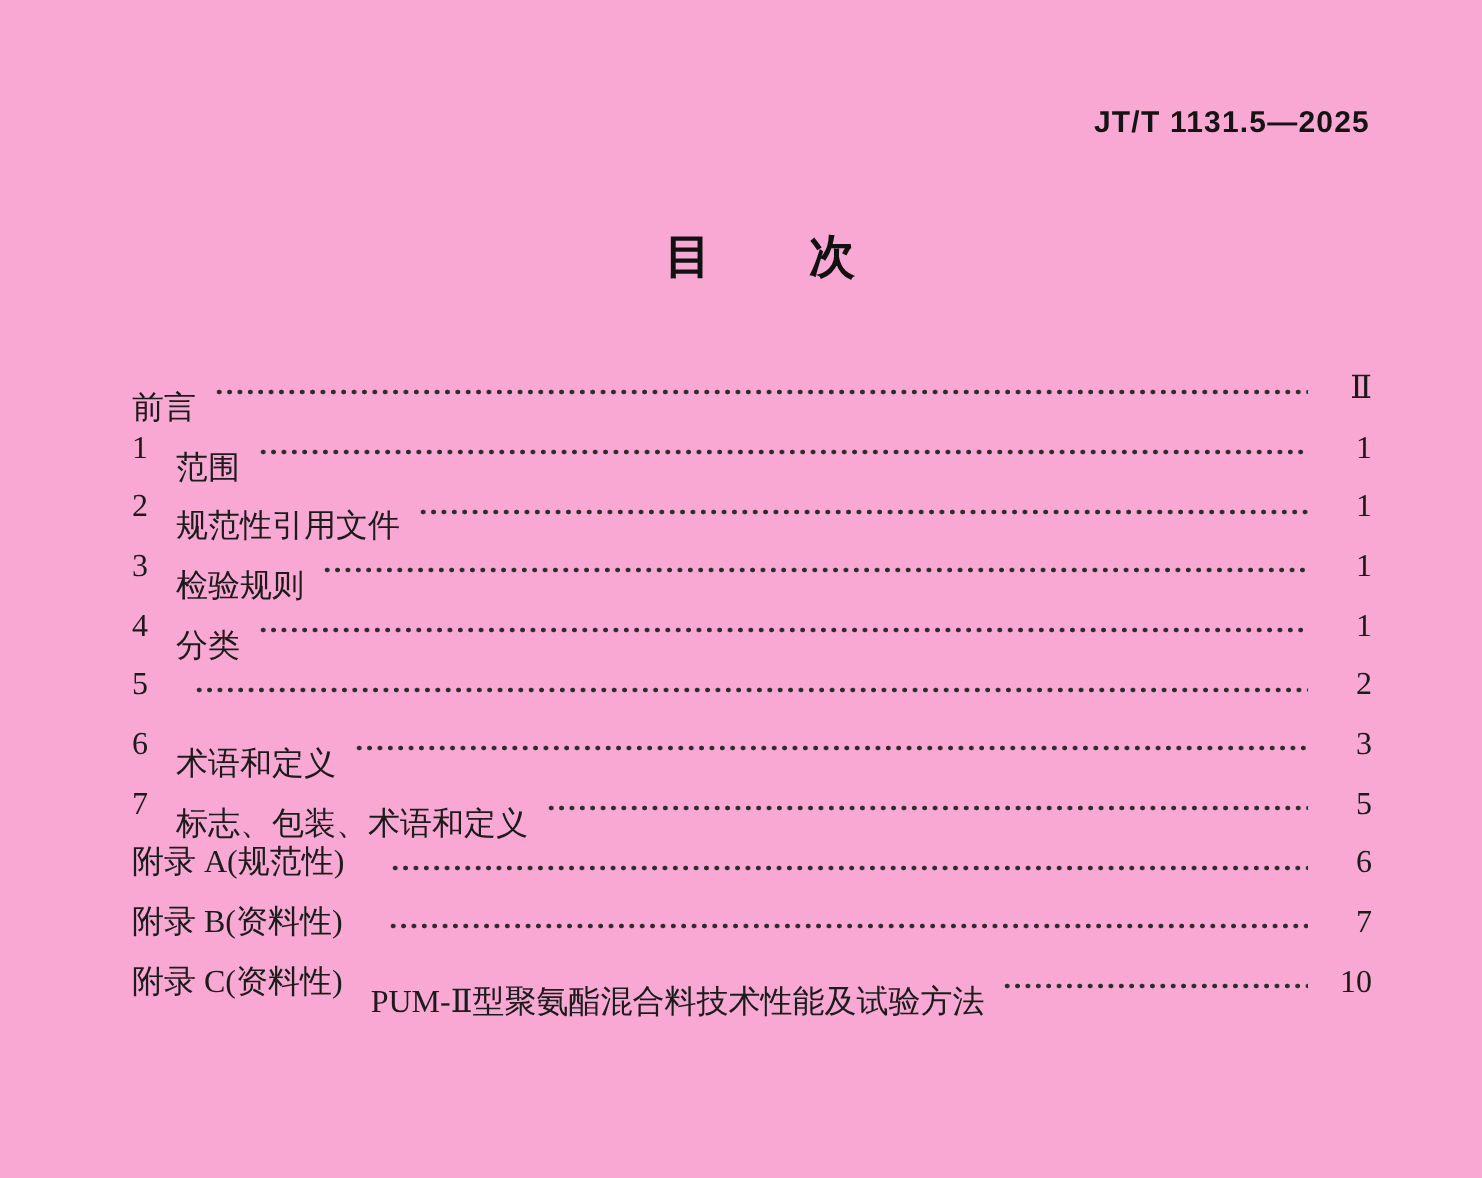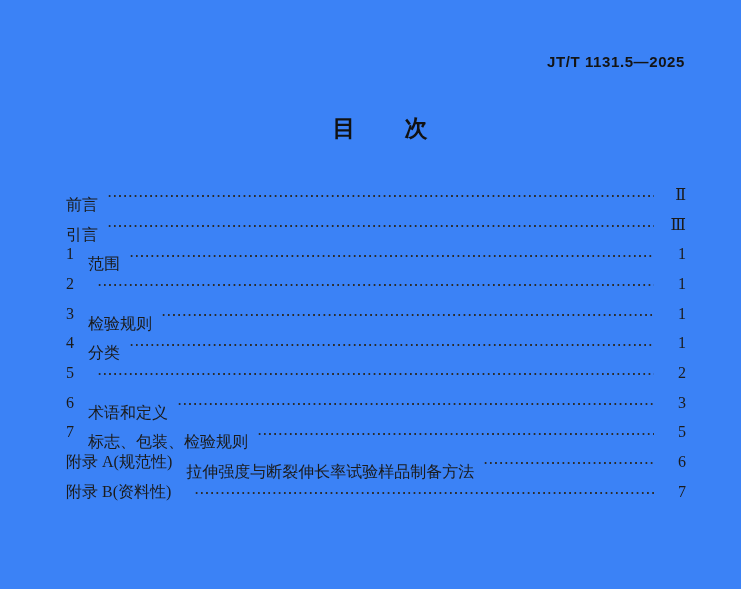--- a/index.html
+++ b/index.html
@@ -4,21 +4,21 @@
 <style>
   html, body {
     margin: 0;
     padding: 0;
     background: #e9e9e9;
   }
   .page {
     position: relative;
     width: 741px;
     height: 589px;
-    background: #3b82f6;
+    background: #f9a8d4;
     overflow: hidden;
     color: #1b1b1b;
     font-family: "Liberation Serif", "DejaVu Serif", serif;
   }
   .doc-number {
     position: absolute;
     top: 53px;
     right: 56px;
     font-family: "Liberation Sans", "DejaVu Sans", sans-serif;
     font-size: 15px;
@@ -88,36 +88,31 @@
 
   <div class="toc">
 
     <div class="toc-row">
       <span class="toc-prefix"></span>
       <span class="toc-label">前言</span>
       <span class="dot-leader"></span>
       <span class="toc-page">Ⅱ</span>
     </div>
 
-    <div class="toc-row">
-      <span class="toc-prefix"></span>
-      <span class="toc-label">引言</span>
-      <span class="dot-leader"></span>
-      <span class="toc-page">Ⅲ</span>
-    </div>
 
     <div class="toc-row">
       <span class="toc-prefix">1</span>
       <span class="toc-label">范围</span>
       <span class="dot-leader"></span>
       <span class="toc-page">1</span>
     </div>
 
     <div class="toc-row">
       <span class="toc-prefix">2</span>
+      <span class="toc-label">规范性引用文件</span>
       <span class="dot-leader"></span>
       <span class="toc-page">1</span>
     </div>
 
     <div class="toc-row">
       <span class="toc-prefix">3</span>
       <span class="toc-label">检验规则</span>
       <span class="dot-leader"></span>
       <span class="toc-page">1</span>
     </div>
@@ -137,33 +132,38 @@
 
     <div class="toc-row">
       <span class="toc-prefix">6</span>
       <span class="toc-label">术语和定义</span>
       <span class="dot-leader"></span>
       <span class="toc-page">3</span>
     </div>
 
     <div class="toc-row">
       <span class="toc-prefix">7</span>
-      <span class="toc-label">标志、包装、检验规则</span>
+      <span class="toc-label">标志、包装、术语和定义</span>
       <span class="dot-leader"></span>
       <span class="toc-page">5</span>
     </div>
 
     <div class="toc-row">
       <span class="toc-prefix">附录 A(规范性)</span>
-      <span class="toc-label">拉伸强度与断裂伸长率试验样品制备方法</span>
       <span class="dot-leader"></span>
       <span class="toc-page">6</span>
     </div>
 
     <div class="toc-row">
       <span class="toc-prefix">附录 B(资料性)</span>
       <span class="dot-leader"></span>
       <span class="toc-page">7</span>
     </div>
 
+    <div class="toc-row">
+      <span class="toc-prefix">附录 C(资料性)</span>
+      <span class="toc-label">PUM-Ⅱ型聚氨酯混合料技术性能及试验方法</span>
+      <span class="dot-leader"></span>
+      <span class="toc-page">10</span>
+    </div>
 
   </div>
 </div>
 
 </body></html>

